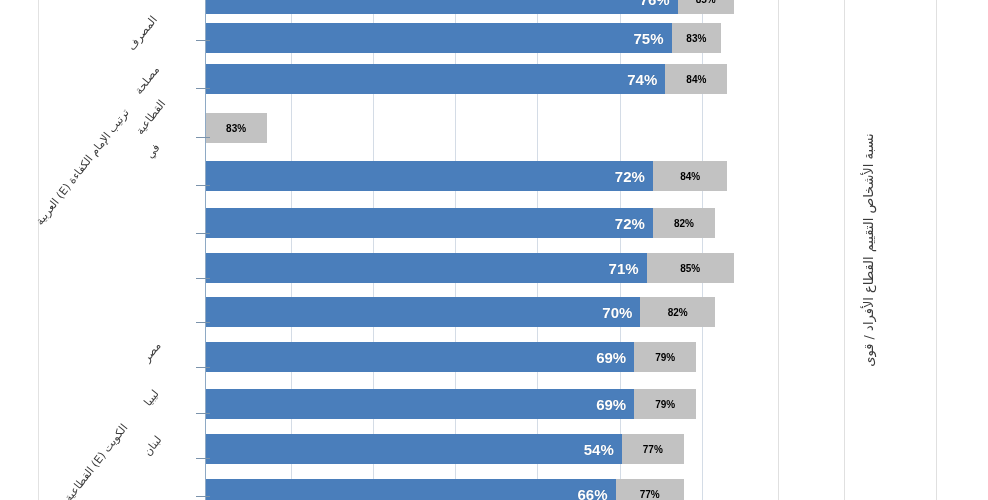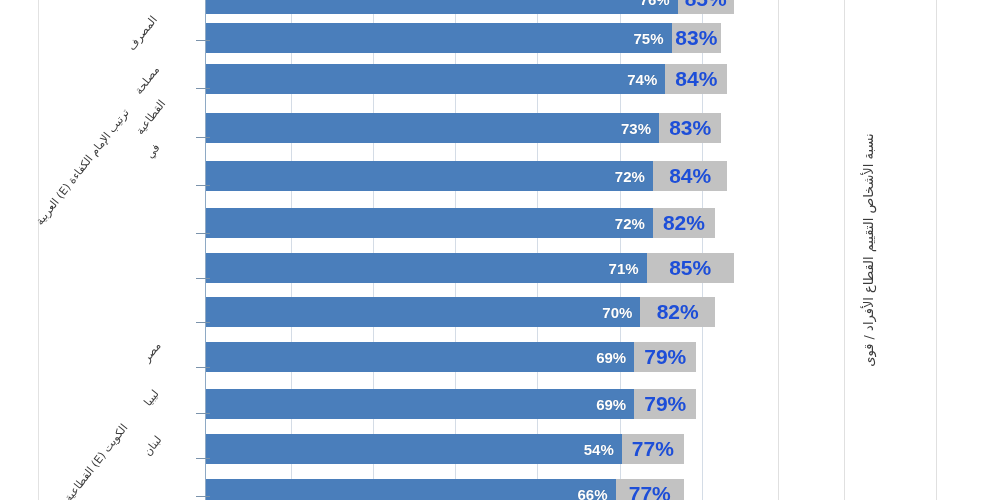--- a/index.html
+++ b/index.html
@@ -135,22 +135,22 @@
   }
   .seg-primary .val {
     color: #ffffff;
     font-size: 15px;
     font-weight: bold;
     padding-right: 8px;
     text-shadow: 0 0 1px rgba(0,0,0,0.25);
     font-family: "Liberation Sans", sans-serif;
   }
   .seg-secondary .val {
-    color: #1d4ed8;
-    font-size: 21px;
+    color: #000000;
+    font-size: 10px;
     font-weight: bold;
     font-family: "Liberation Sans", sans-serif;
   }
 
   
   #right-panel {
     position: absolute;
     left: 758px;
     top: 0;
     width: 230px;
@@ -228,23 +228,20 @@
         </div>
         <div class="bar-row" style="top: 64px;">
           <div class="seg-primary" style="width: 460.28px; background: rgb(74, 126, 187);">
             <span class="val">74%</span>
           </div>
           <div class="seg-secondary" style="width: 62.2px; background: rgb(194, 194, 194);">
             <span class="val">84%</span>
           </div>
         </div>
         <div class="bar-row" style="top: 113px;">
-          <div class="seg-primary" style="width: 454.06px; background: rgb(74, 126, 187);">
-            <span class="val">73%</span>
-          </div>
           <div class="seg-secondary" style="width: 62.2px; background: rgb(194, 194, 194);">
             <span class="val">83%</span>
           </div>
         </div>
         <div class="bar-row" style="top: 161px;">
           <div class="seg-primary" style="width: 447.84px; background: rgb(74, 126, 187);">
             <span class="val">72%</span>
           </div>
           <div class="seg-secondary" style="width: 74.64px; background: rgb(194, 194, 194);">
             <span class="val">84%</span>

